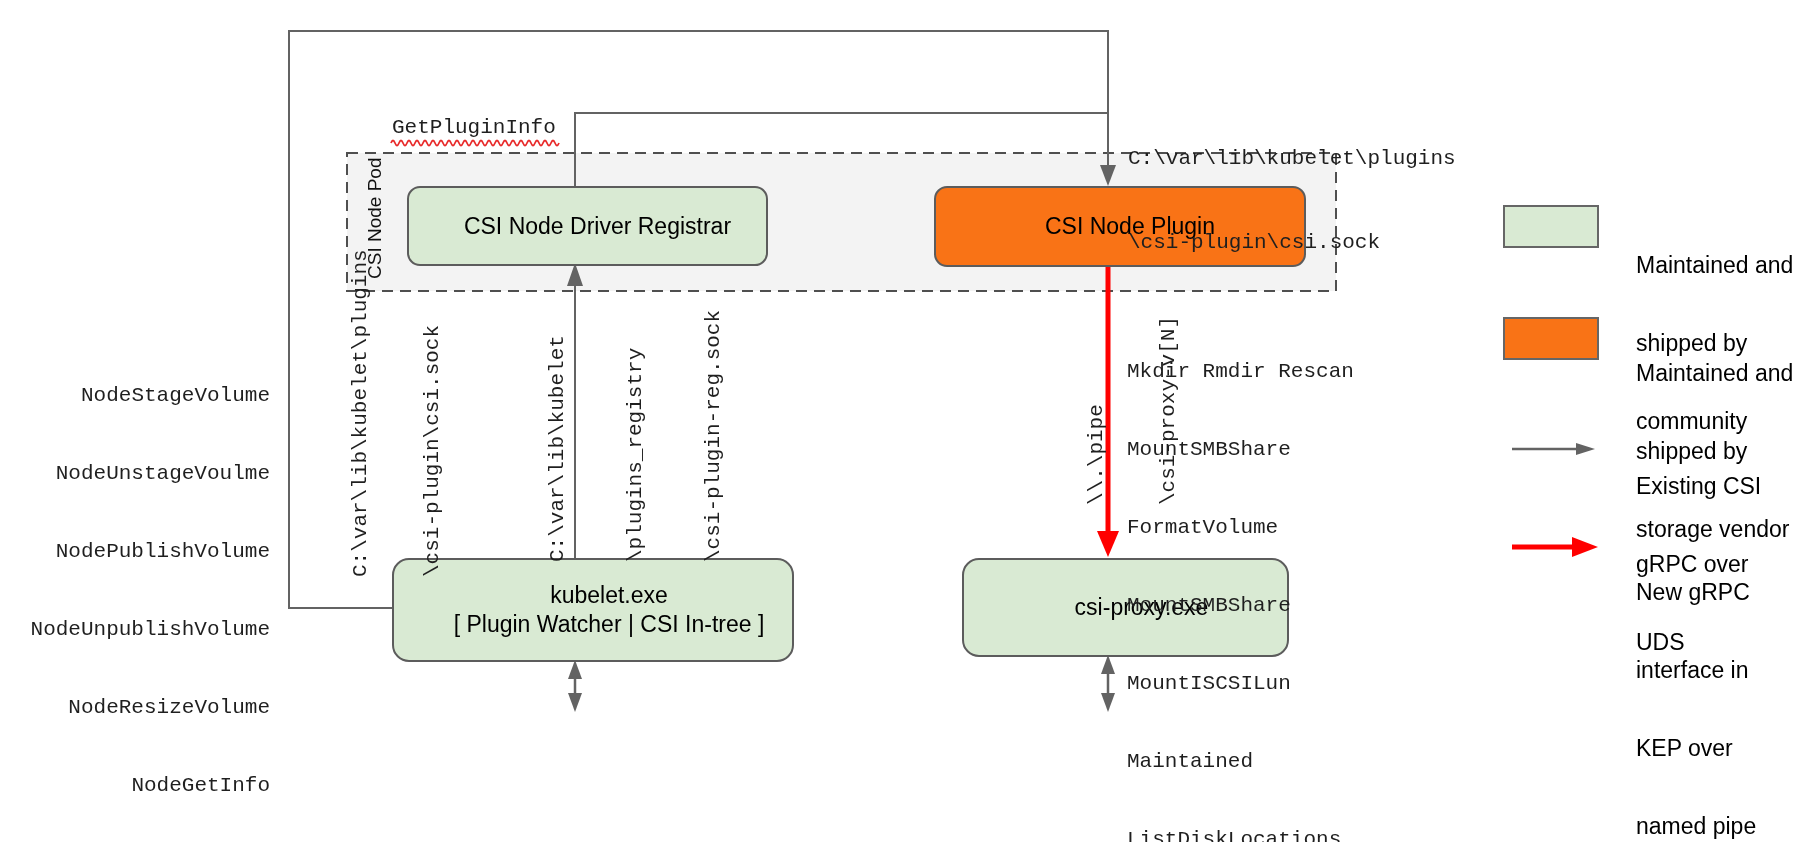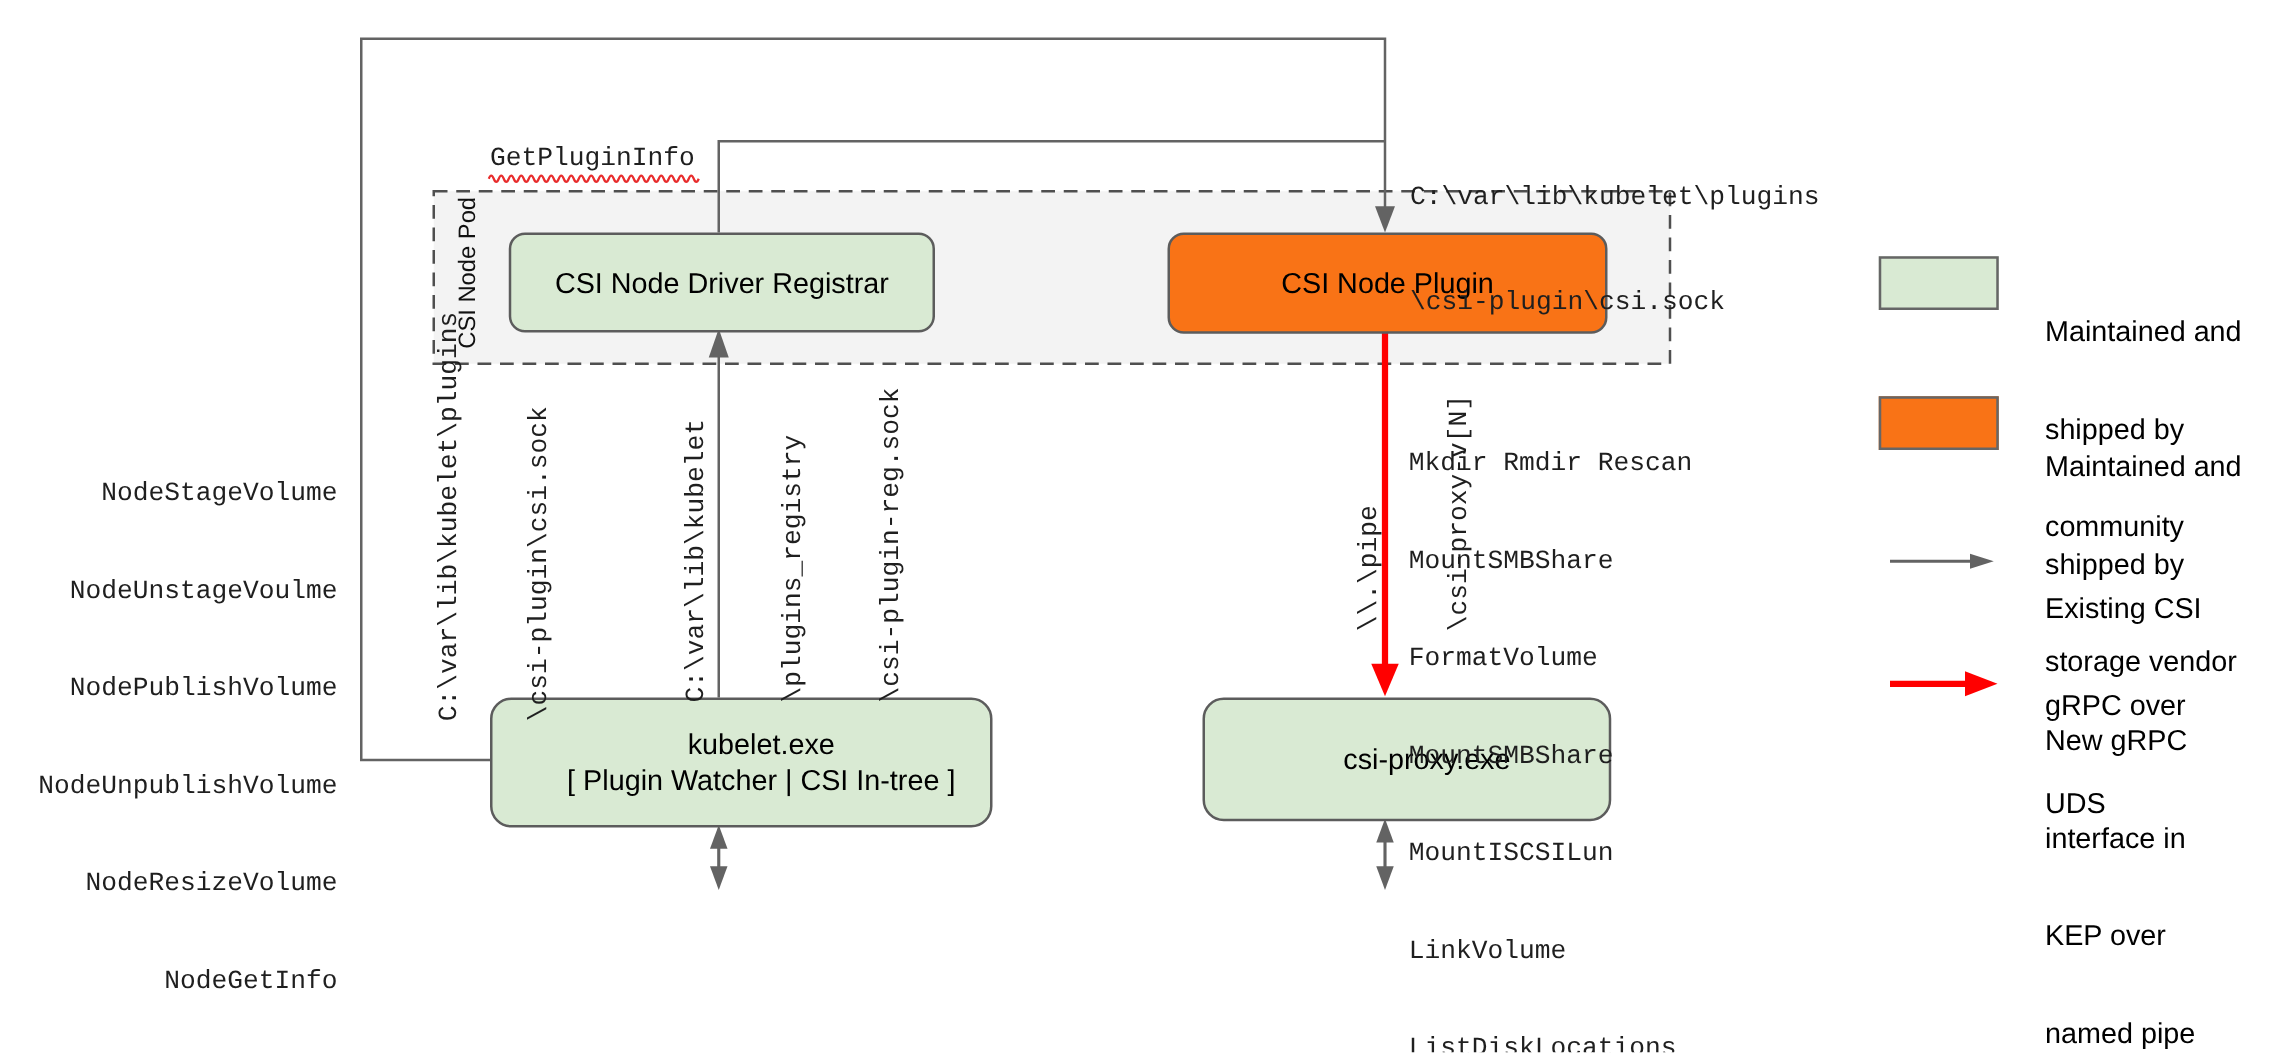--- a/index.html
+++ b/index.html
@@ -4,21 +4,21 @@
 <style>
   html,body{margin:0;padding:0;background:#ffffff;}
   #canvas{position:relative;width:1818px;height:842px;background:#ffffff;overflow:hidden;
           font-family:"Liberation Sans",sans-serif;}
   #wires{position:absolute;left:0;top:0;z-index:1;}
   .box{position:absolute;z-index:2;display:flex;align-items:center;justify-content:center;
        text-align:center;border:2px solid #5c5c5c;color:#000;font-size:23px;line-height:29px;}
   .green{background:#d9ead3;}
   .yellow{background:#f97316;}
   .blue{background:#c9daf8;}
-  .r12{border-radius:13px;}
+  .r12{border-radius:13px;padding-left:20px;}
   .r16{border-radius:17px;padding-left:32px;}
   .r8{border-radius:9px;}
   .mono{font-family:"Liberation Mono",monospace;color:#1f1f1f;}
   .lbl{position:absolute;z-index:3;white-space:pre;}
   .rot{transform:rotate(-90deg);transform-origin:center center;}
   .list{position:absolute;z-index:3;white-space:pre;}
   .legend-text{position:absolute;z-index:3;color:#000;font-size:23px;line-height:26px;white-space:pre;margin-left:18px;}
   .swatch{position:absolute;z-index:3;width:92px;height:39px;border:2px solid #666;}
 </style>
 </head>
@@ -111,21 +111,21 @@
     <div>\csi-proxy-v[N]</div>
   </div>
 
 
   <div class="list mono" style="left:1127px;top:307px;font-size:21px;line-height:26px;">
     <div>Mkdir Rmdir Rescan</div>
     <div>MountSMBShare</div>
     <div>FormatVolume</div>
     <div>MountSMBShare</div>
     <div>MountISCSILun</div>
-    <div>LinkVolume</div>
+    <div>Maintained</div>
     <div>ListDiskLocations</div>
     
     
   </div>
 
   <div class="swatch green" style="left:1503px;top:205px;"></div>
   <div class="legend-text" style="left:1618px;top:200px;">
     <div>Maintained and</div>
     <div>shipped by</div>
     <div>community</div>

